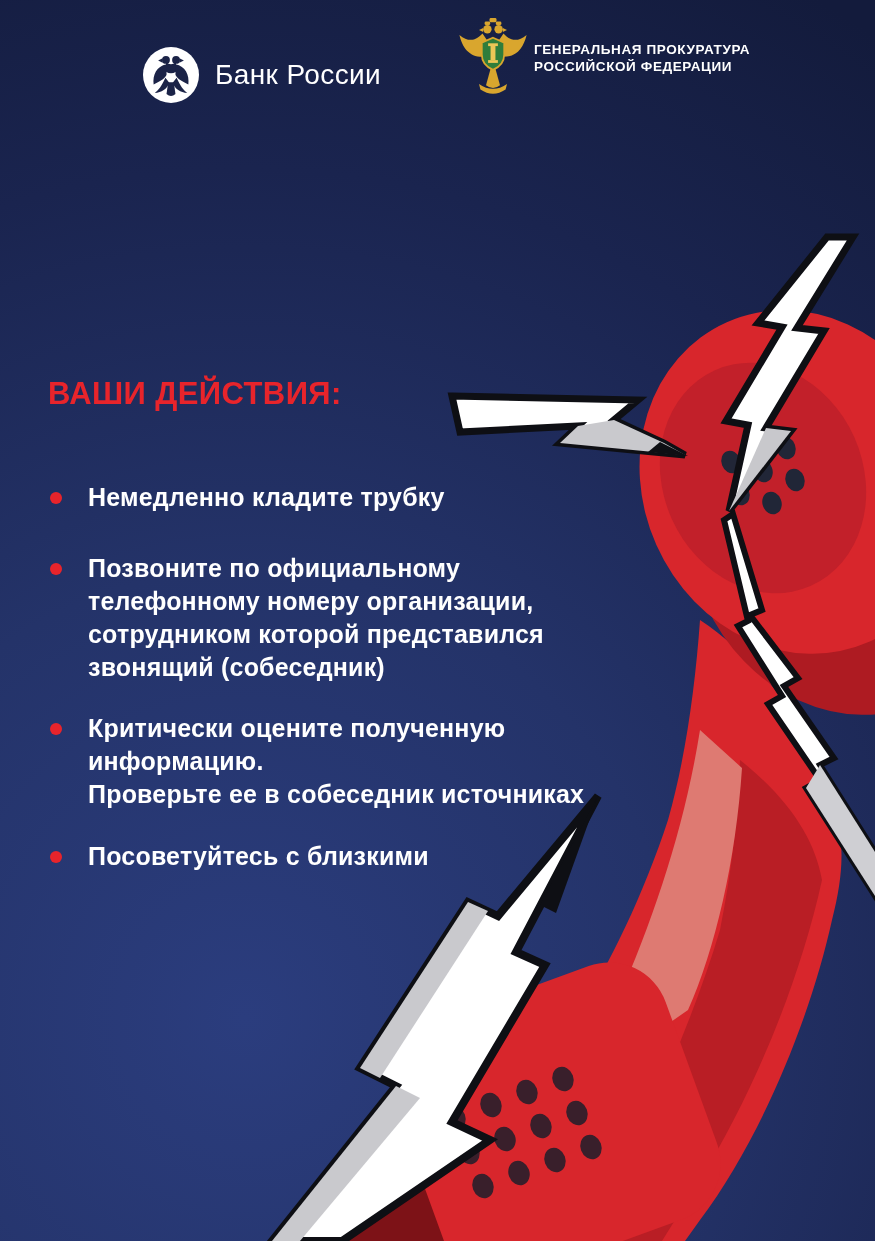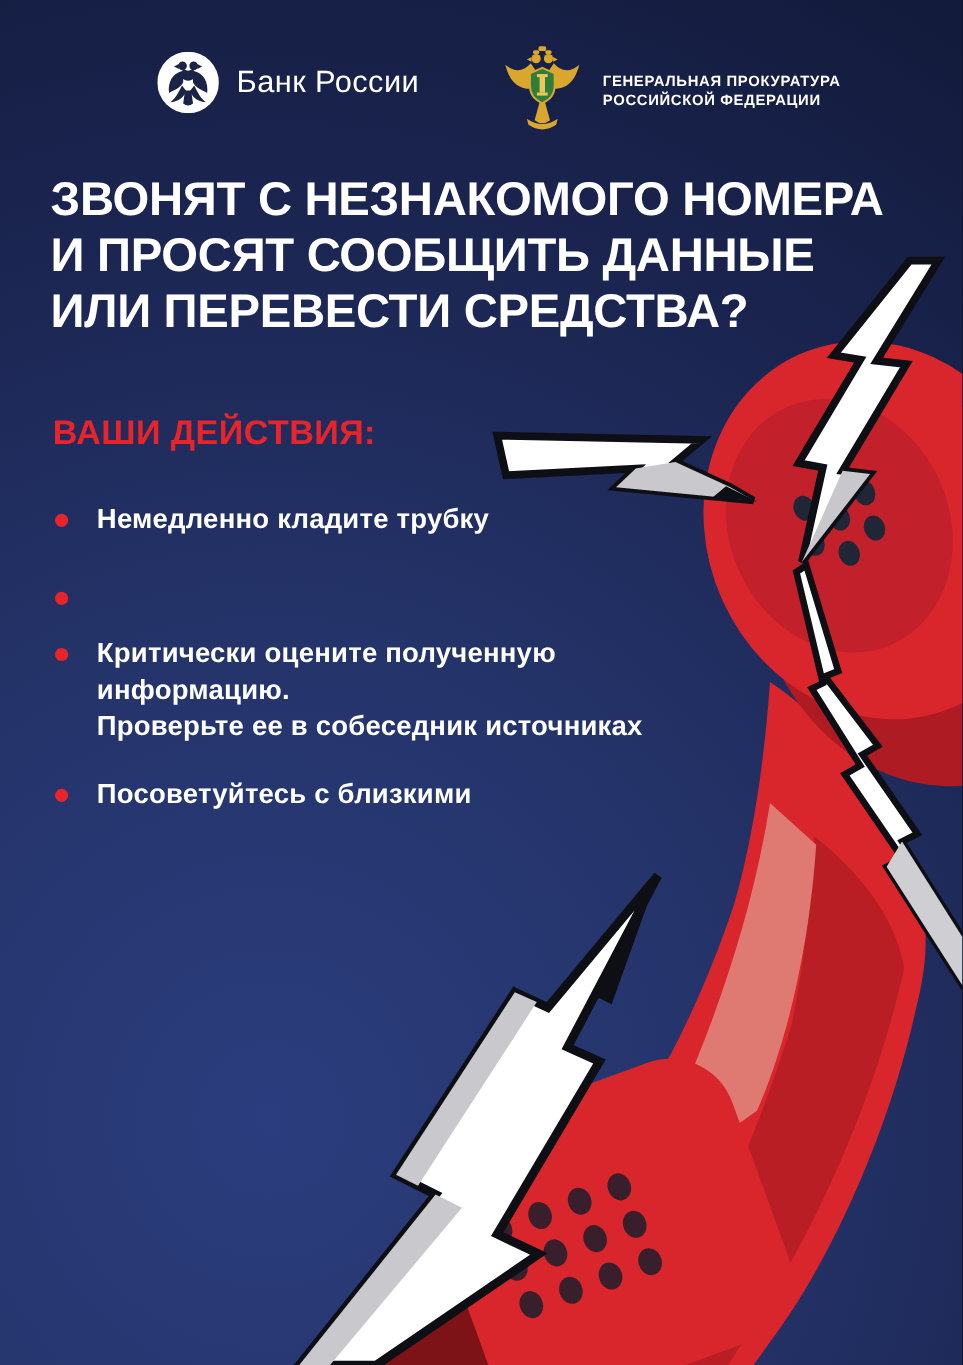--- a/index.html
+++ b/index.html
@@ -7,36 +7,36 @@
     position:relative;width:875px;height:1241px;overflow:hidden;
     font-family:"Liberation Sans","DejaVu Sans",sans-serif;
     background:
       radial-gradient(ellipse 130% 95% at 28% 82%, #2b3d7e 0%, #243369 38%, #1a244f 72%, #131b3c 100%);
   }
   
   .hdr{position:absolute;left:0;top:0;width:100%;height:140px;}
   .bank{position:absolute;left:143px;top:47px;display:flex;align-items:center;gap:16px;}
   .bank-emblem{width:56px;height:56px;flex:none;}
   .bank-label{color:#fff;font-size:28px;font-weight:400;letter-spacing:.4px;white-space:nowrap;}
-  .proc{position:absolute;left:458px;top:39px;display:flex;align-items:center;gap:20px;justify-content:space-between;}
+  .proc{position:absolute;left:458px;top:15px;display:flex;align-items:center;gap:6px;justify-content:space-between;}
   .proc-emblem{width:70px;height:86px;flex:none;}
   .proc-label{color:#fff;font-size:13.5px;font-weight:700;letter-spacing:.6px;line-height:17px;white-space:pre-line;}
   
   .headline{
     position:absolute;left:46px;top:156px;width:800px;
     color:#fff;font-size:43px;line-height:51px;font-weight:700;
     letter-spacing:-.3px;white-space:pre-line;text-transform:uppercase;
   }
   
   .sec-title{
     position:absolute;left:48px;top:376px;
     color:#e8242b;font-size:31px;font-weight:700;letter-spacing:.4px;text-transform:uppercase;
   }
   .actions{position:absolute;left:50px;top:456px;width:600px;margin:0;padding:0;list-style:none;}
-  .actions li{display:flex;align-items:flex-start;gap:26px;}
+  .actions li{display:flex;align-items:flex-start;gap:26px;margin-top:25px;}
   .actions li + li{margin-top:38px;}
   .actions li:nth-child(3){margin-top:28px;}
   .actions li:nth-child(4){margin-top:29px;}
   .dot{flex:none;width:12px;height:12px;border-radius:50%;background:#e8242b;margin-top:11px;}
   .action-text{color:#fff;font-size:25px;line-height:33px;font-weight:700;letter-spacing:.2px;white-space:pre-line;}
   
   .art{position:absolute;left:0;top:0;width:875px;height:1241px;pointer-events:none;}
   .txt-layer{position:absolute;inset:0;z-index:2;}
 </style>
 </head>
@@ -162,33 +162,34 @@
             <rect x="46.5" y="40" width="7" height="22"></rect>
             <rect x="43" y="38" width="14" height="4"></rect>
             <rect x="43" y="62" width="14" height="4"></rect>
           </g>
         </svg>
         <span class="proc-label">ГЕНЕРАЛЬНАЯ ПРОКУРАТУРА
 РОССИЙСКОЙ ФЕДЕРАЦИИ</span>
       </div>
     </div>
 
-    <div class="headline">ЗВОНЯТ С НЕЗНАКОМОГО НОМЕРА
-И ПРОСЯТ СООБЩИТЬ ДАННЫЕ
-ИЛИ ПЕРЕВЕСТИ СРЕДСТВА?</div>
 
     <div class="sec-title">ВАШИ ДЕЙСТВИЯ:</div>
 
     <ul class="actions">
       <li>
         <span class="dot"></span>
         <span class="action-text">Немедленно кладите трубку</span>
       </li>
       <li>
         <span class="dot"></span>
+        <span class="action-text">Позвоните по официальному
+телефонному номеру организации,
+сотрудником которой представился
+звонящий (собеседник)</span>
       </li>
       <li>
         <span class="dot"></span>
         <span class="action-text">Критически оцените полученную информацию.
 Проверьте ее в собеседник источниках</span>
       </li>
       <li>
         <span class="dot"></span>
         <span class="action-text">Посоветуйтесь с близкими</span>
       </li>

